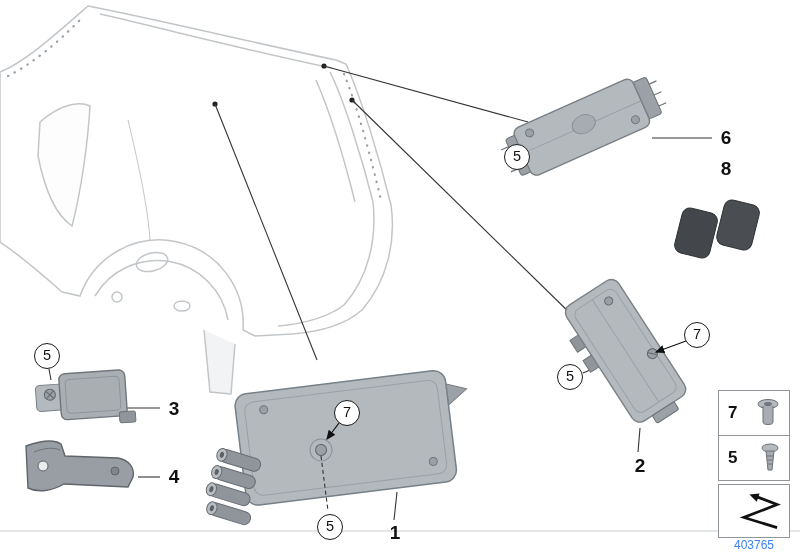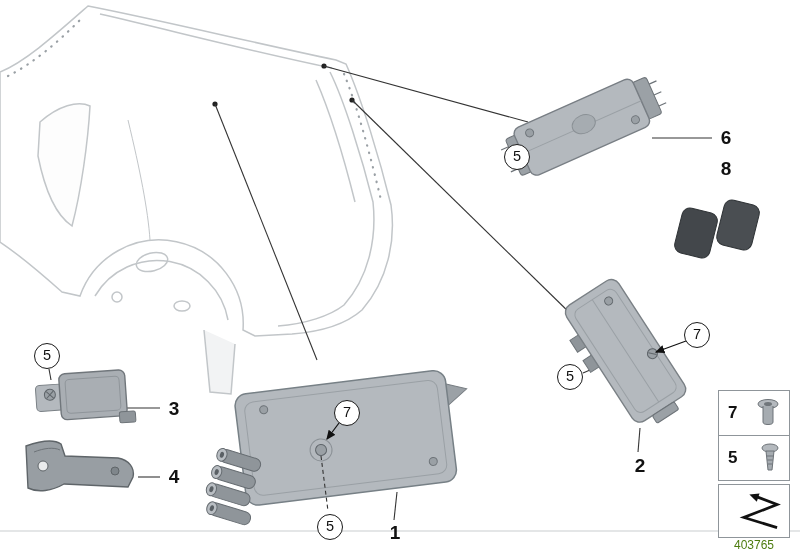--- a/index.html
+++ b/index.html
@@ -9,21 +9,21 @@
   .lbl{position:absolute;width:24px;text-align:center;font-weight:bold;font-size:19px;color:#111;}
   .co{position:absolute;width:26px;height:26px;box-sizing:border-box;border:1.6px solid #1a1a1a;
       border-radius:50%;background:#fff;font-size:14.5px;line-height:23px;text-align:center;color:#111;}
   .legend-box{position:absolute;left:718px;width:72px;height:46px;box-sizing:border-box;
       border:1px solid #8f959a;background:#fff;display:flex;align-items:center;
       justify-content:space-between;padding:0 9px;}
   .legend-num{font-weight:bold;font-size:17px;color:#111;}
   .legend-arrow{position:absolute;left:718px;top:484px;width:72px;height:54px;box-sizing:border-box;
       border:1px solid #8f959a;background:#fff;display:flex;align-items:center;justify-content:center;}
   .part-no{position:absolute;left:712px;top:538px;width:84px;text-align:center;
-      font-size:12px;color:#4d7c0f;}
+      font-size:12px;color:#3b82f6;}
 </style>
 </head>
 <body>
 
 <div id="stage">
 
   <svg id="artwork" width="800" height="560" viewBox="0 0 800 560">
     <defs>
       <marker id="ah" markerWidth="9" markerHeight="8" refX="7" refY="3.5" orient="auto">
         <path d="M0,0 L8,3.5 L0,7 Z" fill="#111"></path>

